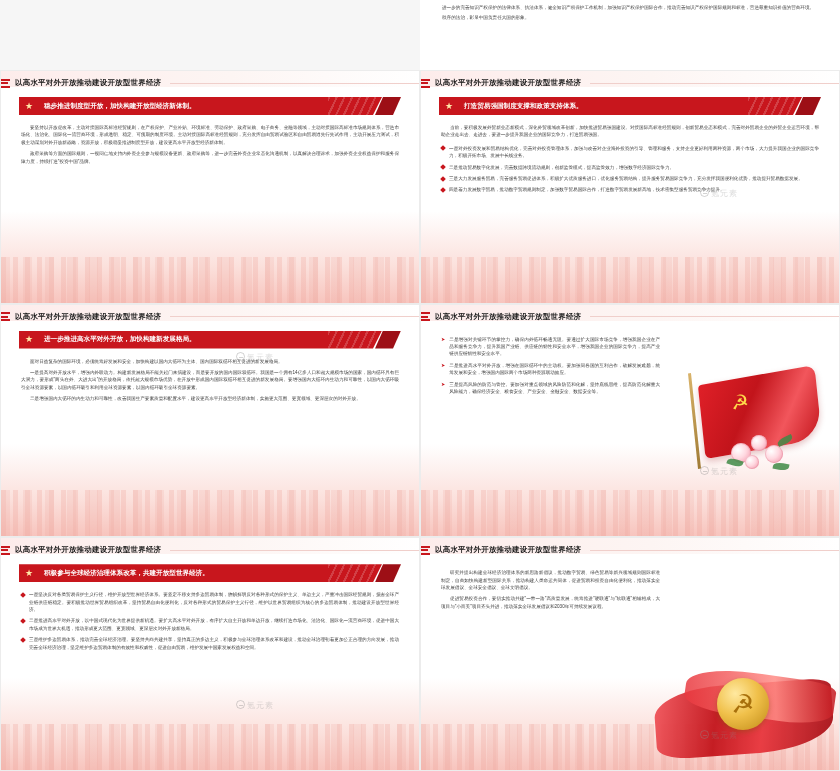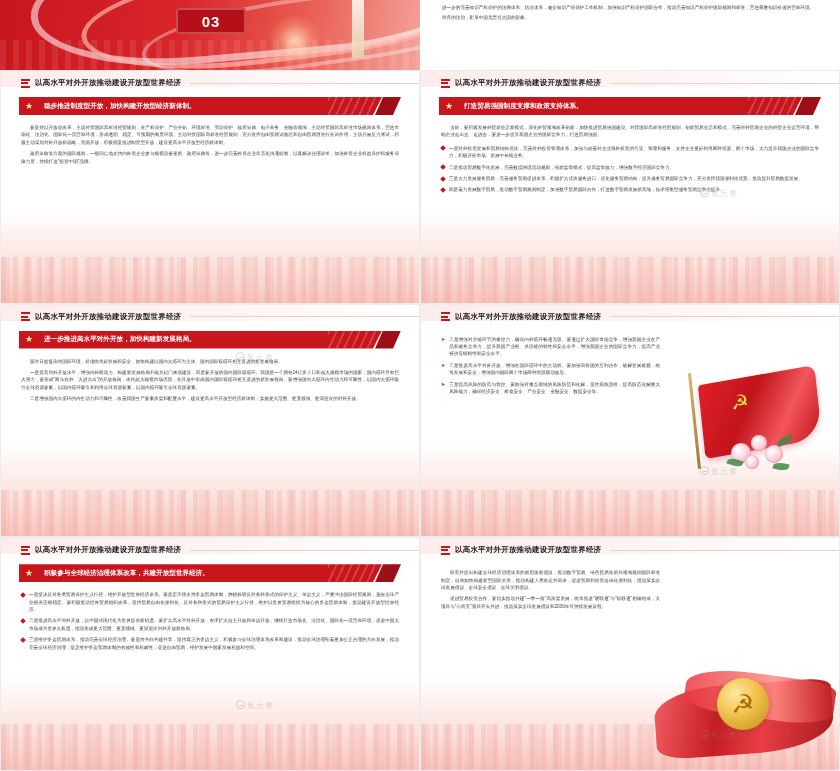--- a/index.html
+++ b/index.html
@@ -113,21 +113,21 @@
     background-position: 0 14px, 0 0;
     pointer-events: none;
   }
   .slide .topbar {
     position: absolute; left: 0; top: 0; right: 0; height: 16px;
     background: linear-gradient(90deg,#fdeceb 0%, #fdf5f3 55%, #ffffff 100%);
   }
   .slide-head {
     position: relative;
     display: flex; align-items: center; gap: 5px;
-    padding: 7px 0 0 20px;
+    padding: 7px 0 0 0;
     z-index: 3;
   }
   .slide-head .marks {
     display: flex; flex-direction: column; gap: 1.5px;
   }
   .slide-head .marks i {
     display: block; width: 9px; height: 2px; background: #c8161d;
   }
   .slide-head .marks i:nth-child(2) { width: 7px; }
   .slide-head .marks i:nth-child(3) { width: 9px; }
@@ -277,29 +277,20 @@
   .wm .mark::after {
     content: ""; position: absolute; left: 2px; top: 3.5px;
     width: 4px; height: 1px; background: rgba(140,140,140,.38);
   }
 </style>
 </head>
 <body>
 
 <div class="deck">
 
-  <div class="banner">
-    <div class="wave1"></div>
-    <div class="wave2"></div>
-    <div class="wave3"></div>
-    <div class="burst"></div>
-    <div class="pillar"></div>
-    <div class="city"></div>
-    <div class="numbox">03</div>
-  </div>
 
   <div class="banner-right">
     <p>进一步的完善知识产权保护的法律体系、执法体系，健全知识产权保护工作机制，加强知识产权保护国际合作，推动完善知识产权保护国际规则和标准，营造尊重知识价值的营商环境。</p>
     <p>秩序的法治，彰显中国负责任大国的形象。</p>
     <div class="fade"></div>
   </div>
 
   <div class="slide">
     <div class="topbar"></div>
     <div class="slide-head">

